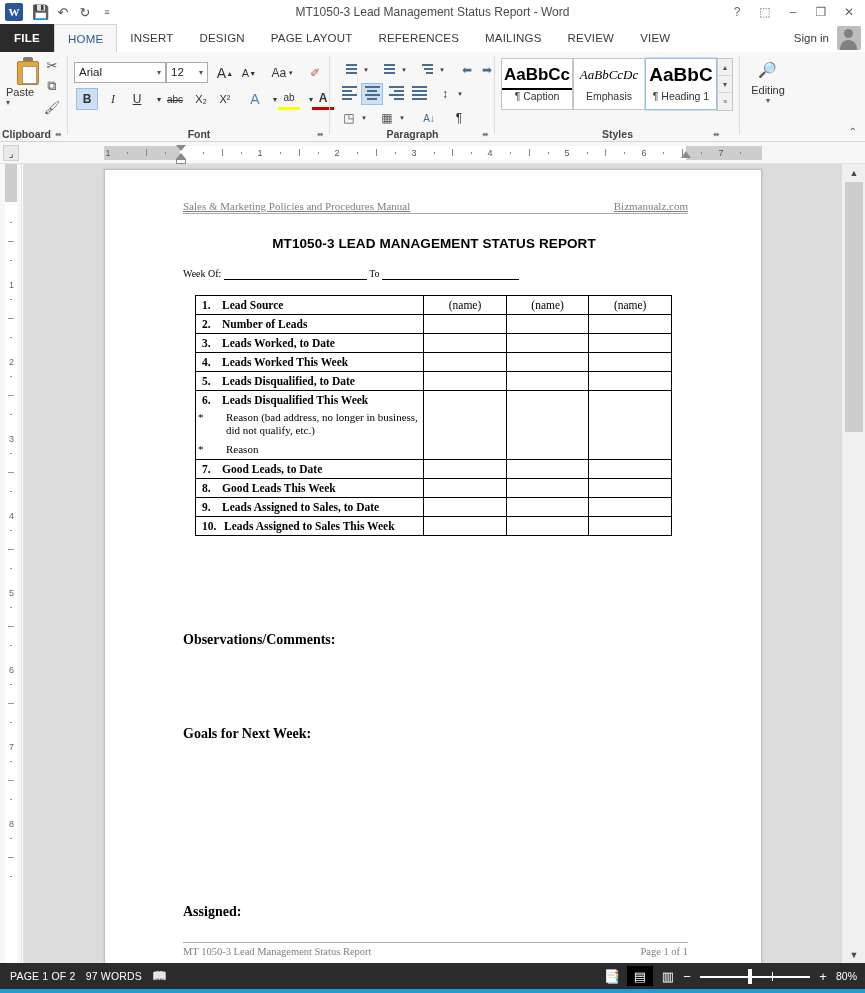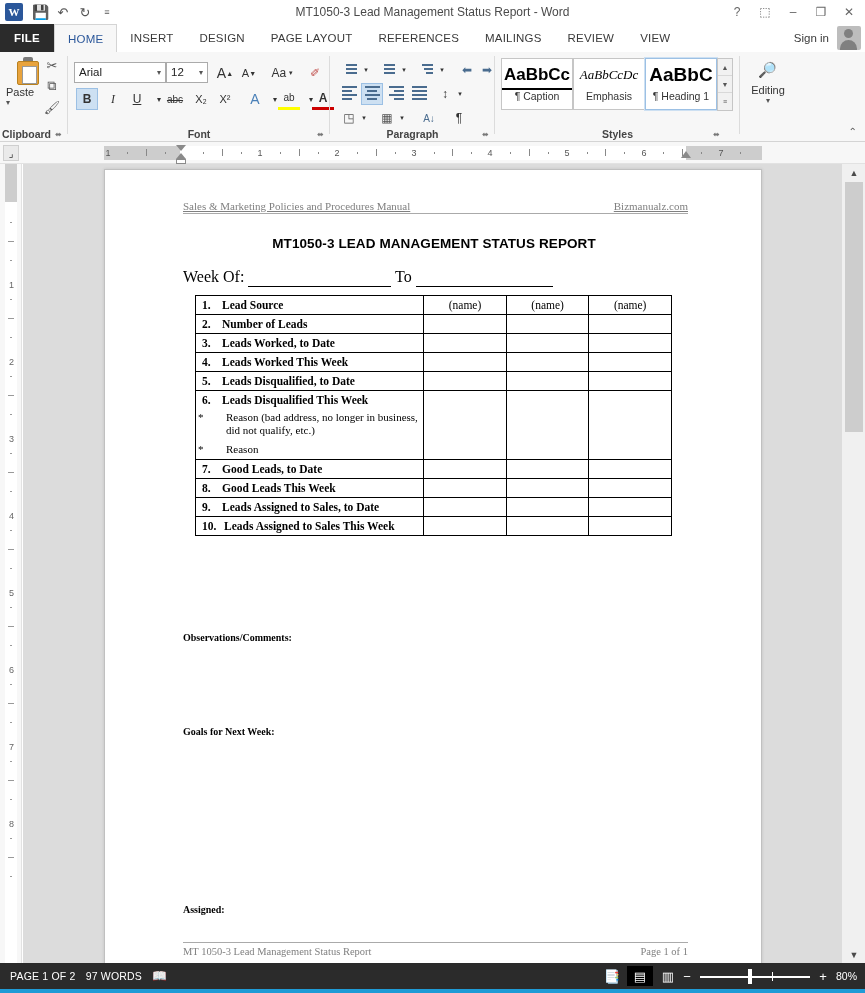--- a/index.html
+++ b/index.html
@@ -255,21 +255,21 @@
     display: flex; justify-content: space-between;
   }
   .dochdr span { text-decoration: underline; }
   .doctitle {
     position: absolute; left: 0; top: 66px; width: 658px; text-align: center;
     font-family: "Liberation Sans", sans-serif; font-size: 13.5px; font-weight: bold; color: #000;
     letter-spacing: .1px;
   }
   .weekof {
     position: absolute; left: 78px; top: 98px;
-    font-family: "Liberation Serif", serif; font-size: 16px; color: #000;
+    font-family: "Liberation Serif", serif; font-size: 10px; color: #000;
   }
   .ul-line { display: inline-block; border-bottom: 1px solid #000; vertical-align: baseline; }
 
   
   .rpt-table {
     position: absolute; left: 90px; top: 125px; width: 477px;
     border-collapse: collapse;
     font-family: "Liberation Serif", serif;
   }
   .rpt-table td {
@@ -281,21 +281,21 @@
   .rownum { display: inline-block; width: 20px; font-weight: bold; }
   .rowtxt { font-weight: bold; }
   .sub {
     font-weight: normal; font-size: 11px; padding-left: 24px;
     text-indent: -14px; margin-top: 5px; line-height: 1.22;
   }
   .sub .ast { display: inline-block; width: 14px; }
 
   .sect-hd {
     position: absolute; left: 78px;
-    font-family: "Liberation Serif", serif; font-size: 10px; font-weight: bold; color: #000;
+    font-family: "Liberation Serif", serif; font-size: 14px; font-weight: bold; color: #000;
   }
   .docftr {
     position: absolute; left: 78px; top: 772px; width: 505px;
     border-top: 1px solid #aaa; padding-top: 3px;
     font-family: "Liberation Serif", serif; font-size: 10.5px; color: #808080;
     display: flex; justify-content: space-between;
   }
 
   
   .vscroll {

